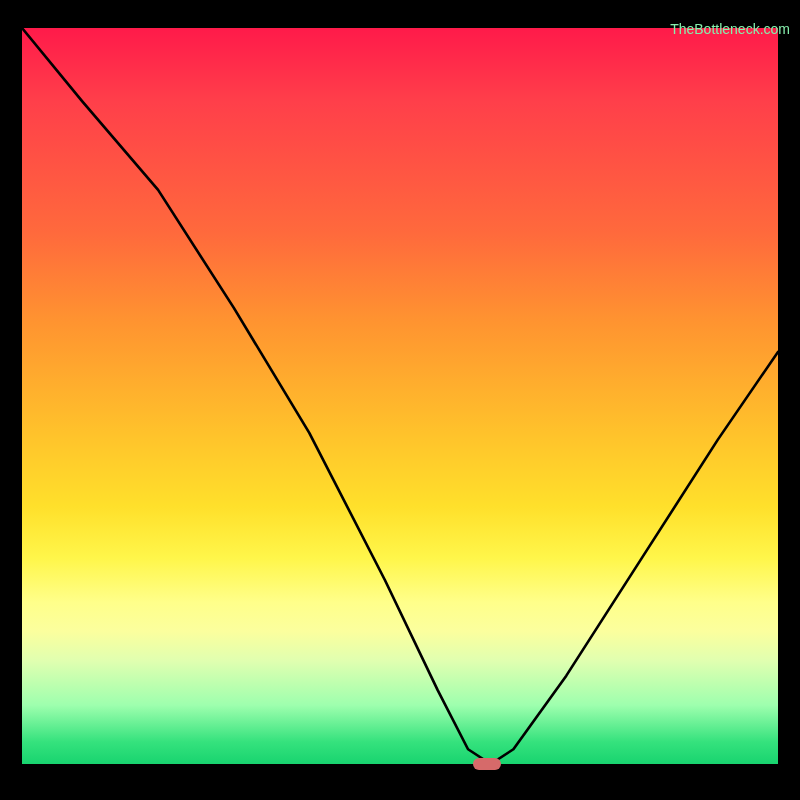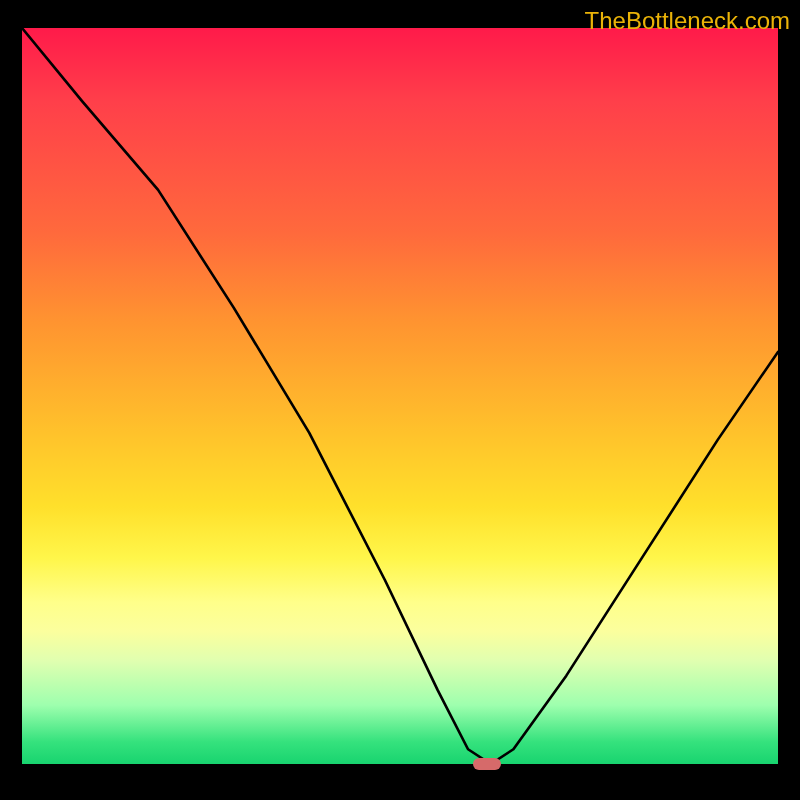--- a/index.html
+++ b/index.html
@@ -6,24 +6,24 @@
     margin: 0;
     padding: 0;
     width: 800px;
     height: 800px;
     background: #000;
     font-family: Arial, sans-serif;
     position: relative;
   }
   .watermark {
     position: absolute;
-    top: 7px;
+    top: 21px;
     right: 10px;
-    color: #eab308;
-    font-size: 24px;
+    color: #86efac;
+    font-size: 14px;
     font-weight: 500;
     z-index: 10;
   }
   .chart-area {
     position: absolute;
     left: 22px;
     right: 22px;
     top: 28px;
     bottom: 36px;
     background: linear-gradient(to bottom,

